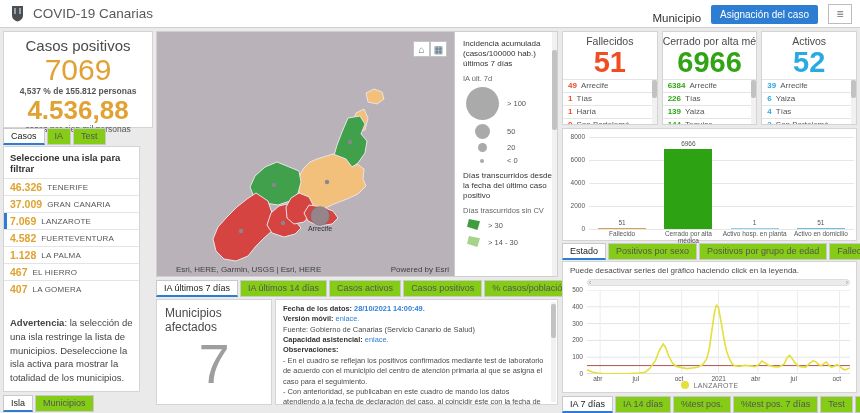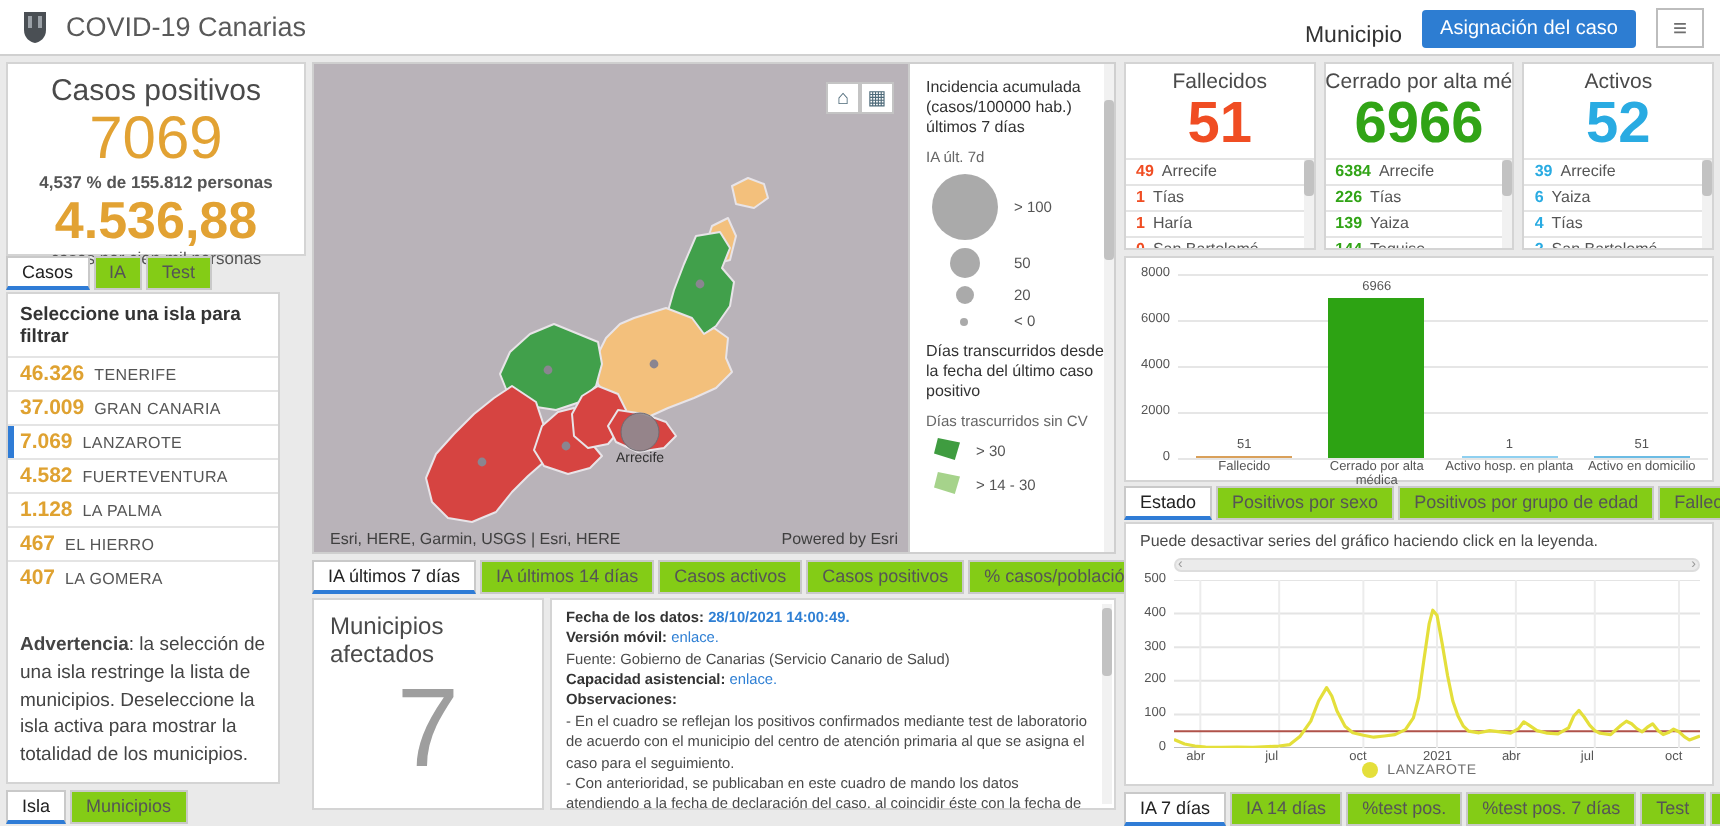--- a/index.html
+++ b/index.html
@@ -42,21 +42,21 @@
   .isl-row .v { font-size:10.5px; font-weight:bold; color:#dfa231; }
   .isl-row .n { font-size:8px; color:#555; letter-spacing:.2px; }
   .isl-row.sel::before { content:""; position:absolute; left:0; top:0; bottom:0; width:3px; background:#2f7cd6; }
   #warn { position:absolute; left:6px; right:6px; bottom:6px; font-size:9.5px; color:#444; line-height:1.45; }
   #left-tabs  { left:3px;  top:395px; }
   #cases-tabs { left:3px;  top:128px; }
 
   
   #map { left:156px; top:31px; width:402px; height:246px; background:#b9b3b9; border:1px solid #cfcfcf; overflow:hidden; }
   #map svg.island { position:absolute; left:0; top:0; }
-  #map .attr { position:absolute; left:8px; bottom:2px; font-size:8px; color:#3f3f3f; }
+  #map .attr { position:absolute; left:19px; bottom:2px; font-size:8px; color:#3f3f3f; }
   #map .powered { position:absolute; right:108px; bottom:2px; font-size:8px; color:#3f3f3f; }
   #map .btns { position:absolute; right:110px; top:9px; display:flex; }
   #map .btns div { width:17px; height:16px; background:#fff; border:1px solid #c4c4c4; color:#4f6b7a;
                    font-size:10px; display:flex; align-items:center; justify-content:center; cursor:pointer; }
   #legend { position:absolute; right:0; top:0; width:103px; height:100%; background:#fff;
             border-left:1px solid #ccc; padding:7px 4px 0 8px; overflow:hidden; }
   #legend .lt { font-size:8px; color:#323232; line-height:1.25; margin-bottom:5px; }
   #legend .ls { font-size:7.5px; color:#666; margin-bottom:4px; }
   .bub-row { display:flex; align-items:center; margin-bottom:4px; }
   .bub-col { width:38px; display:flex; justify-content:center; }

